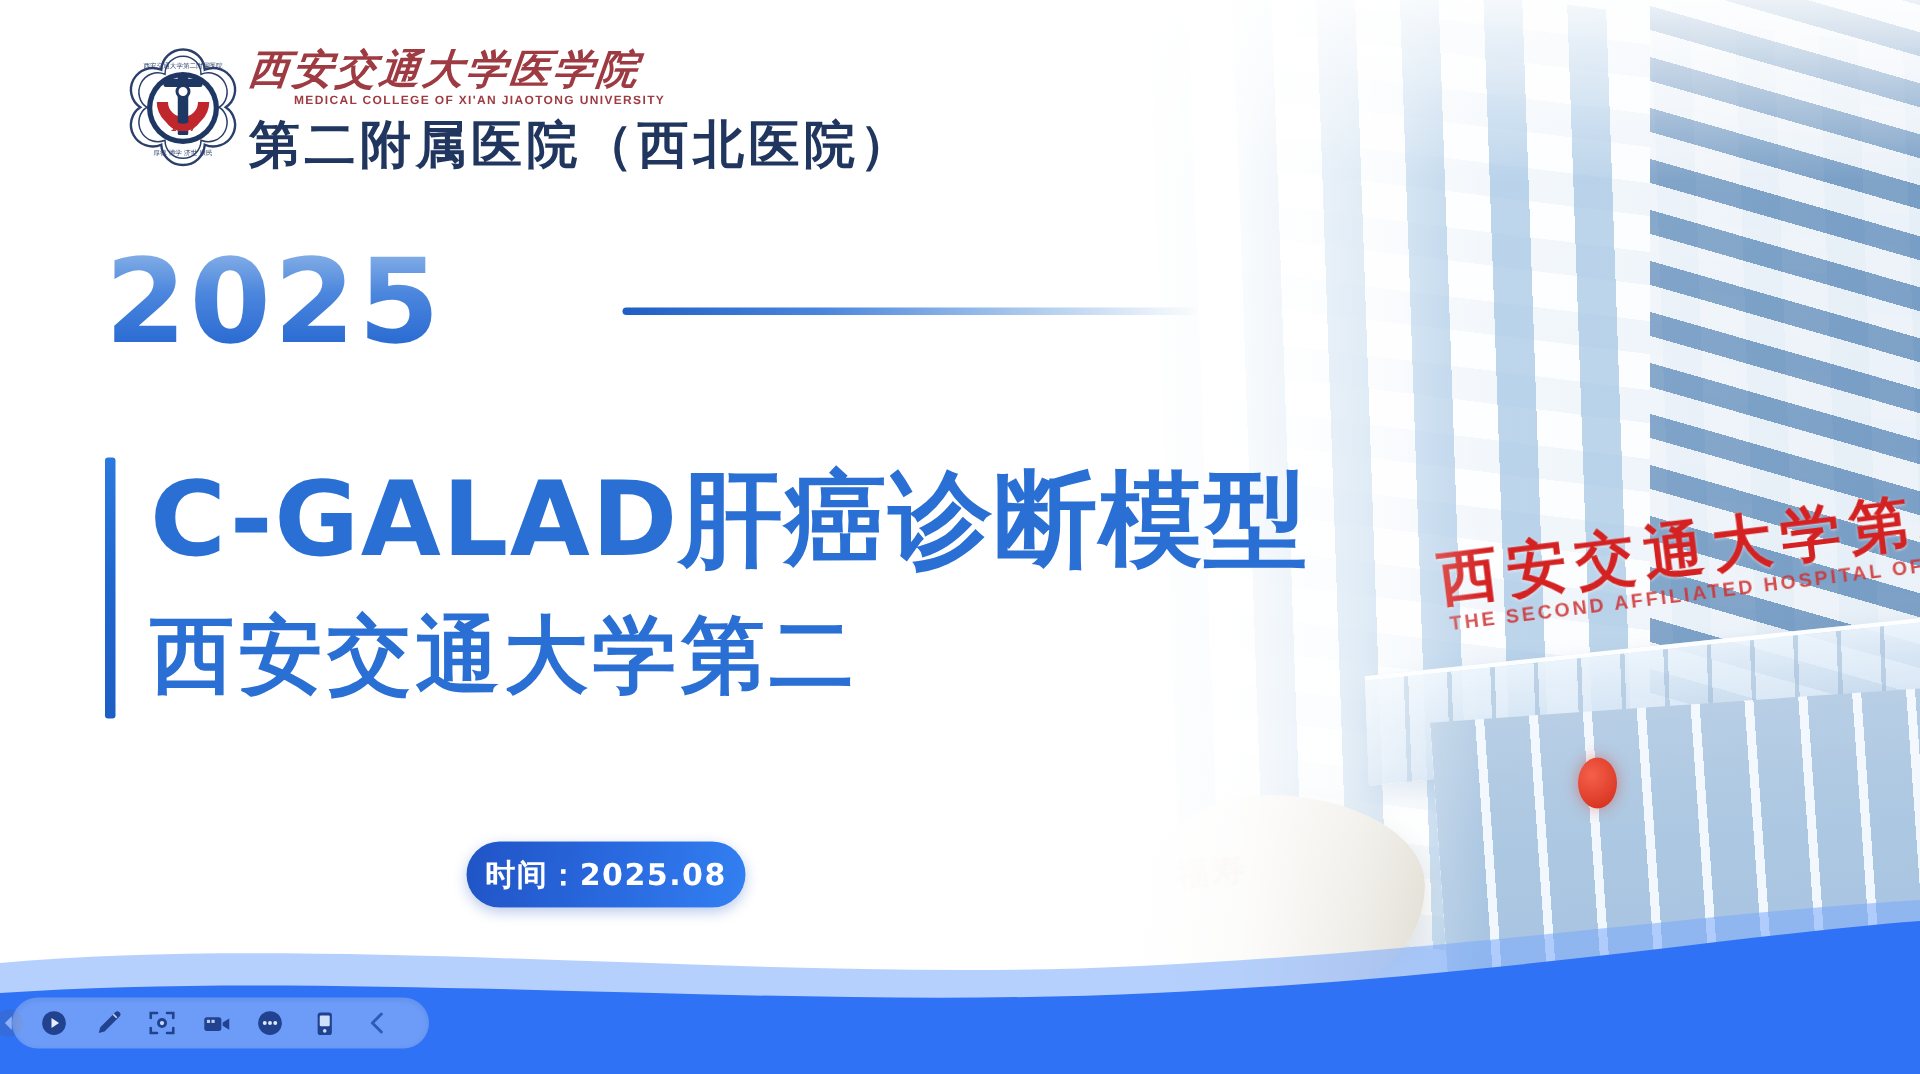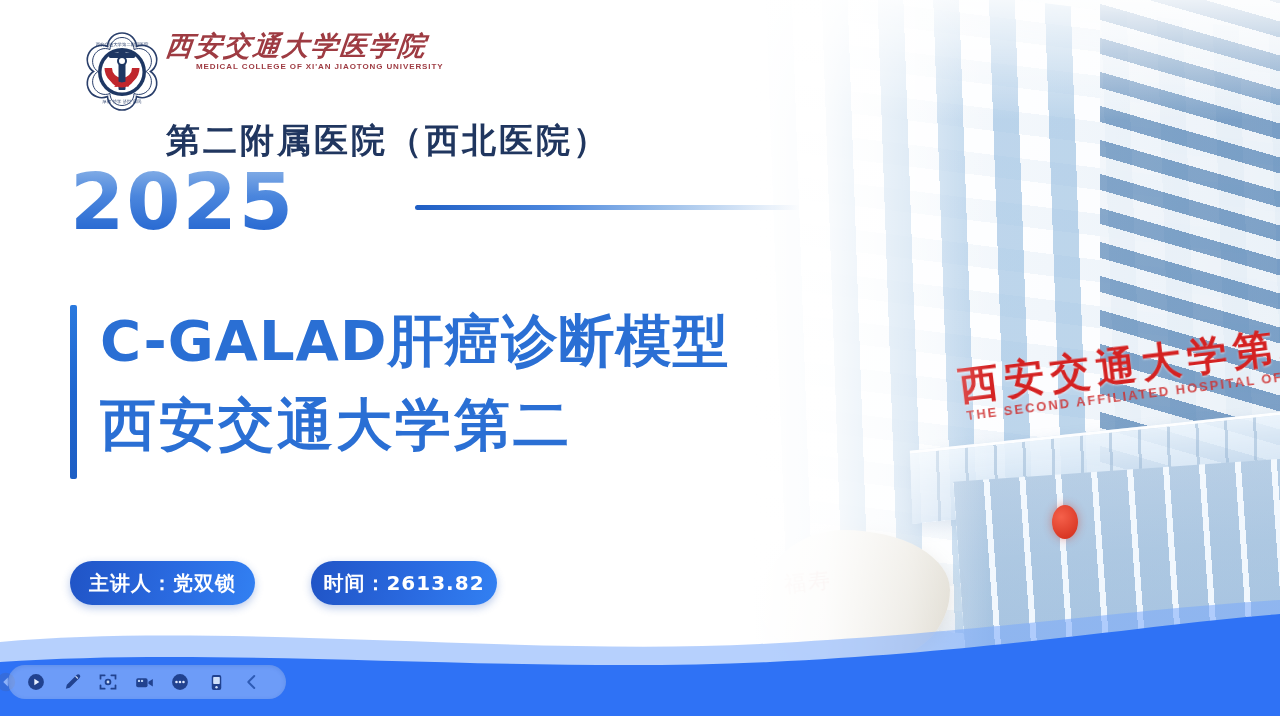--- a/index.html
+++ b/index.html
@@ -157,21 +157,20 @@
   .logo-en{
     position:absolute;left:92px;top:36px;
     font-size:8px;font-weight:700;color:#9e3b42;
     letter-spacing:.9px;white-space:nowrap;padding-left:26px;
   }
   .logo-cn-main{
     position:absolute;left:88px;top:48px;
     font-size:34px;font-weight:700;color:#20365f;
     letter-spacing:3px;white-space:nowrap;
     font-family:"DejaVu Sans","Liberation Sans",sans-serif;
-    margin-top:44px;
   }
 
   
   .year{
     position:absolute;left:70px;top:163px;
     font-size:78px;font-weight:700;letter-spacing:2px;
     line-height:1;
     background:linear-gradient(180deg,#8fb6e8 0%,#4b86dd 42%,#1f62cf 100%);
     -webkit-background-clip:text;background-clip:text;
     color:transparent;
@@ -189,21 +188,21 @@
     position:absolute;left:0;top:2px;width:7px;height:174px;
     border-radius:2px;
     background:linear-gradient(180deg,#2a79de 0%,#1f66cf 50%,#1d5ec4 100%);
   }
   .title-l1,.title-l2{
     position:relative;left:30px;
     color:#2a6fd4;font-weight:700;
     font-family:"DejaVu Sans","Liberation Sans",sans-serif;
     white-space:nowrap;line-height:1;
   }
-  .title-l1{font-size:56px;letter-spacing:1px;padding-top:10px;}
+  .title-l1{font-size:69px;letter-spacing:1px;padding-top:10px;}
   .title-l2{font-size:56px;letter-spacing:3px;padding-top:28px;}
 
   
   .pill{
     position:absolute;height:44px;border-radius:22px;
     display:flex;align-items:center;justify-content:center;
     color:#ffffff;font-size:20px;font-weight:700;letter-spacing:1px;
     font-family:"DejaVu Sans","Liberation Sans",sans-serif;
     background:linear-gradient(100deg,#2054c6 0%,#2a6ae0 55%,#3280f2 100%);
     box-shadow:0 3px 9px rgba(40,90,190,.32);
@@ -307,22 +306,21 @@
 
   <div class="year">2025</div>
   <div class="year-rule"></div>
 
   <div class="title-wrap">
     <div class="title-bar"></div>
     <div class="title-l1">C-GALAD肝癌诊断模型</div>
     <div class="title-l2">西安交通大学第二</div>
   </div>
 
-  <div class="pill pill-speaker">主讲人：党双锁</div>
-  <div class="pill pill-time">时间：2613.82</div>
+  <div class="pill pill-time">时间：2025.08</div>
 
   <div class="wave">
     <svg viewBox="0 0 1280 120" preserveAspectRatio="none" xmlns="http://www.w3.org/2000/svg">
       <path d="M0 46 C 220 26, 520 60, 760 48 C 980 37, 1140 12, 1280 4 L1280 120 L0 120 Z" fill="#7aa9fb" opacity=".55"></path>
       <path d="M0 66 C 230 50, 520 78, 770 66 C 1000 55, 1150 28, 1280 18 L1280 120 L0 120 Z" fill="#2f72f5"></path>
     </svg>
   </div>
 
   <div class="tb-first">
     <svg width="22" height="22" viewBox="0 0 24 24" xmlns="http://www.w3.org/2000/svg">

